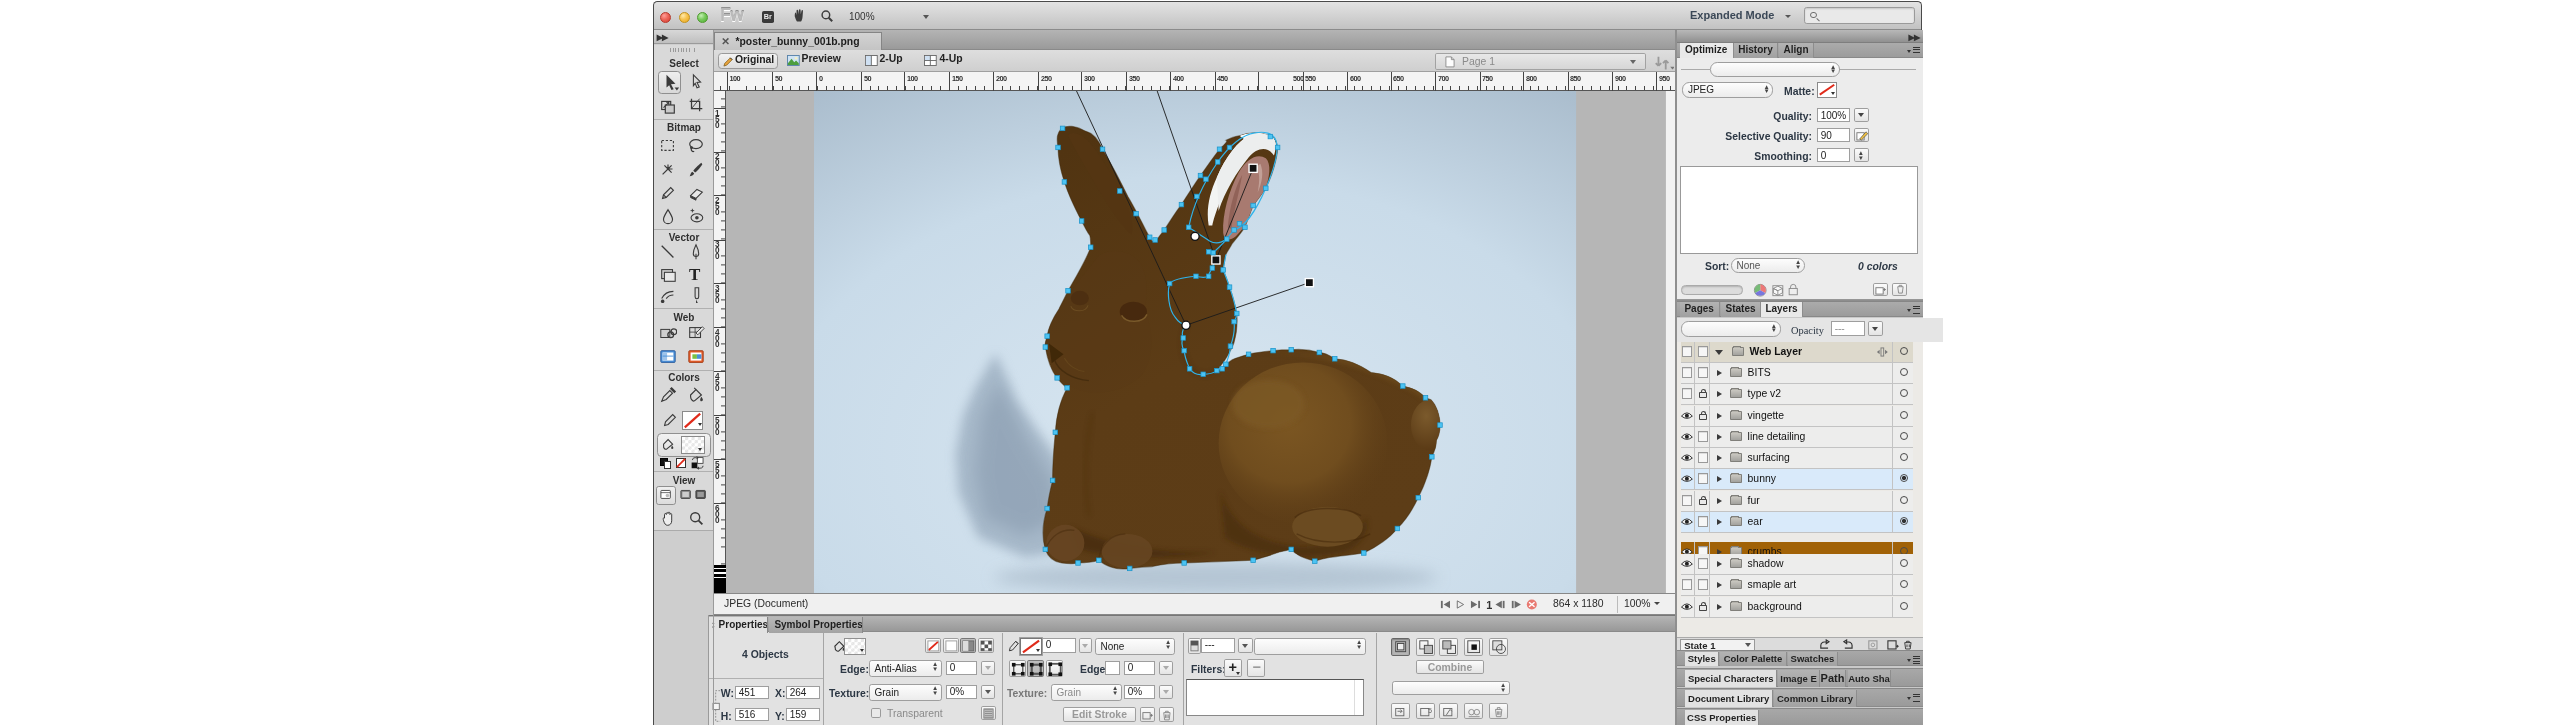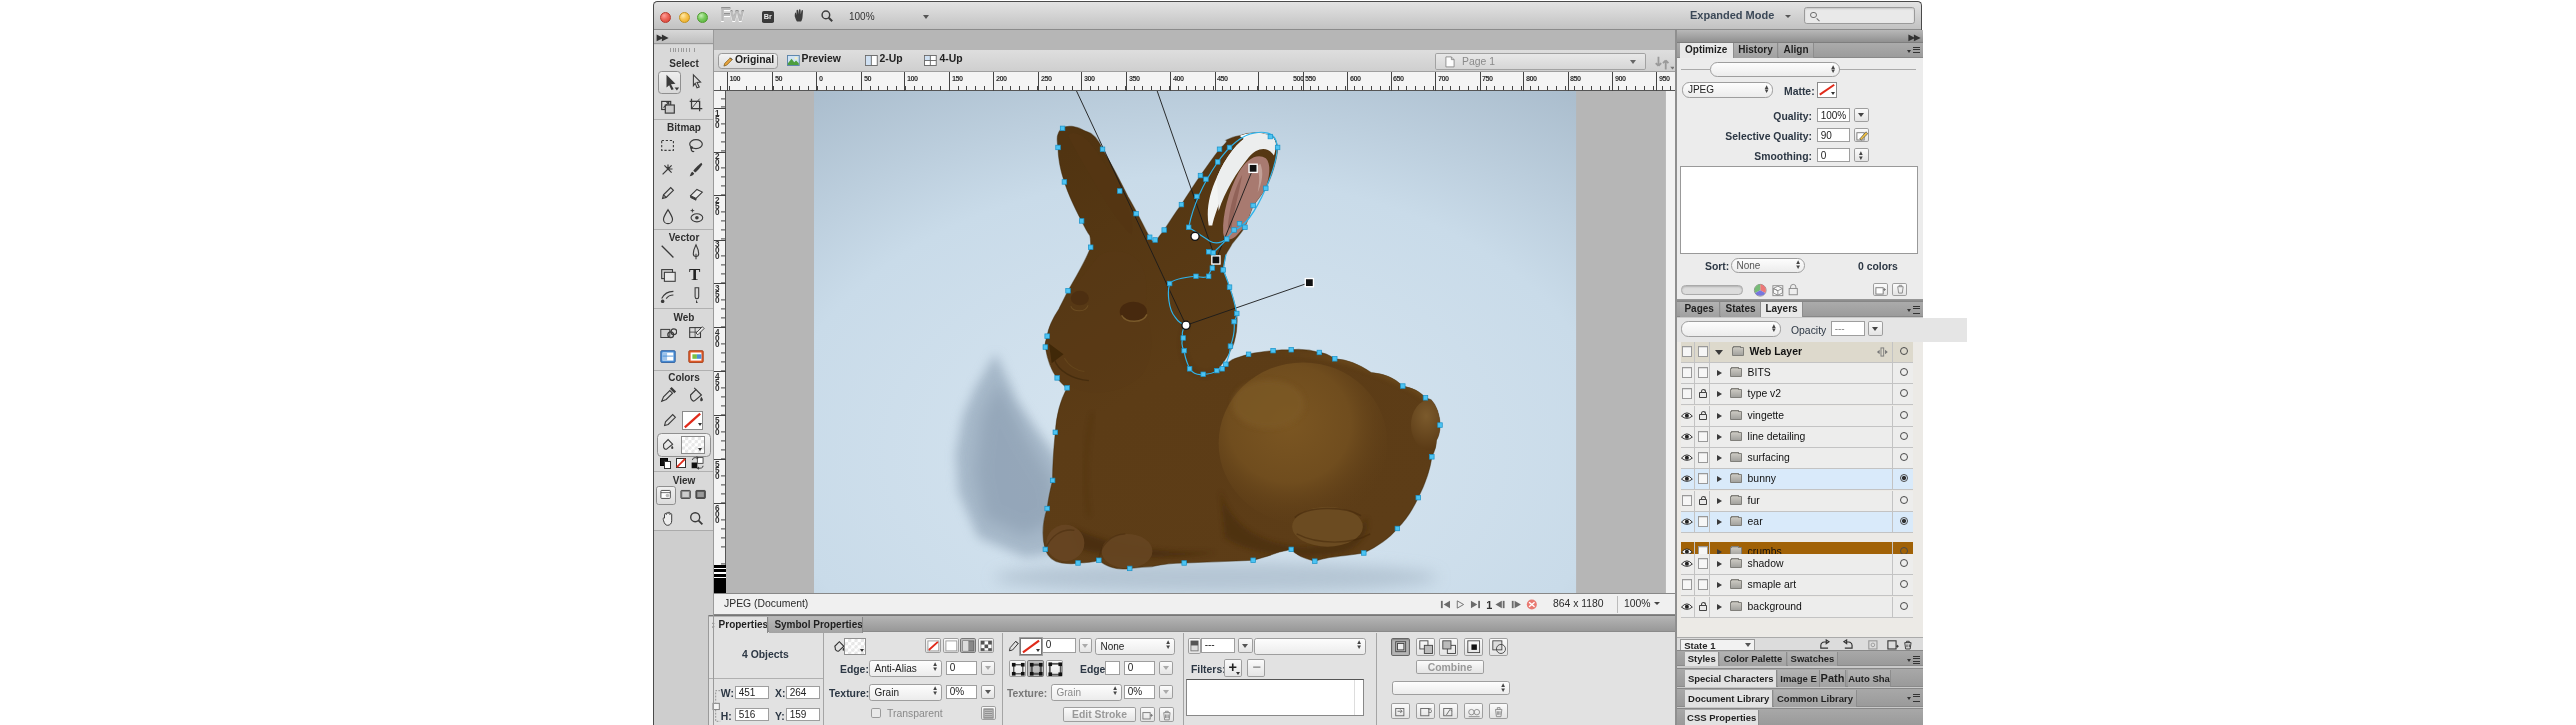--- a/index.html
+++ b/index.html
@@ -271,20 +271,23 @@
           <svg class="abs" style="left:6.3px;top:465px" width="18" height="18" viewBox="0 0 20 20">
             <path d="M5 9 L5 5 C5 3.5 7 3.5 7 5 L7 4 C7 2.5 9 2.5 9 4 L9 3.5 C9 2 11 2 11 3.5 L11 5 C11 3.5 13 3.5 13 5 L13 12 C13 15 11 17 8.5 17 C6 17 5 15 4 12 C3 9 4 8 5 9 Z" fill="#eee" stroke="#3a3a3a" stroke-width="1.1"></path>
           </svg>
           <svg class="abs" style="left:34px;top:465px" width="18" height="18" viewBox="0 0 20 20">
             <circle cx="8" cy="8" r="5" fill="none" stroke="#3a3a3a" stroke-width="1.5"></circle>
             <line x1="11.5" y1="11.5" x2="16" y2="16" stroke="#3a3a3a" stroke-width="2"></line>
           </svg>
         </div>
   </div>
   <div id="docarea">
+    <div id="tabbar">
+          <div id="doctab"><span style="color:#555;margin:0 5.4px 0 6.3px;">✕</span>*poster_bunny_001b.png</div>
+        </div>
     <div id="viewbar">
       <div class="vbtn" id="origbtn"><svg style="position:absolute;left:4.5px;top:2.7px" width="11" height="11" viewBox="0 0 12 12">
               <path d="M1 11 L2 8 L8 2 L10 4 L4 10 Z" fill="#e8a33d" stroke="#7a5a1a" stroke-width="0.8"></path>
               <path d="M8 2 L10 4" stroke="#333" stroke-width="1"></path>
             </svg><span style="margin-left:16.3px;">Original</span></div>
       <div class="vbtn" style="left:73px;"><svg style="position:absolute;left:0px;top:2.7px" width="12.7" height="11" viewBox="0 0 14 12">
               <rect x="0.5" y="0.5" width="13" height="11" fill="#cfe3f5" stroke="#5580a8"></rect>
               <path d="M1 9 L5 4 L8 8 L10 6 L13 9 L13 11 L1 11 Z" fill="#4d9e3f"></path>
               <circle cx="10" cy="3.5" r="1.5" fill="#f5f0c0"></circle>
             </svg><span style="margin-left:14.5px;">Preview</span></div>
@@ -908,21 +911,21 @@
             </svg>
           </div>
           <div class="plabel" style="right:111px;top:93px;">Smoothing:</div>
           <div class="pbox" style="left:140px;top:90px;width:33px;height:14.5px;line-height:13.6px;">0</div>
           <div class="pbtn" style="left:177px;top:90px;width:14.5px;height:14.5px;">
             <span style="position:absolute;left:2.7px;top:0.9px;font-size:6.3px;color:#444;line-height:5.4px;">▲<br>▼</span>
           </div>
           <div class="abs" style="left:2.7px;top:108px;width:238px;height:88px;background:#fff;border:0.9px solid #999;"></div>
           <div class="plabel" style="left:28px;top:203px;">Sort:</div>
           <div class="pcombo" style="left:54px;top:200px;width:74px;height:15.4px;line-height:14.5px;color:#555;border-radius:7.3px;">None<span class="stepper">▲<br>▼</span></div>
-          <div class="plabel" style="left:181px;top:203px;">0 colors</div>
+          <div class="plabel" style="left:181px;top:203px;font-style:italic;">0 colors</div>
           <div class="abs" style="left:3.6px;top:227px;width:62px;height:10px;background:#dcdcdc;border:0.9px solid #aaa;border-radius:4.5px;box-shadow:inset 0 0.9px 1.8px rgba(0,0,0,.2);"></div>
           <svg class="abs" style="left:76px;top:225px" width="47" height="15.4" viewBox="0 0 52 17">
             <circle cx="8" cy="8" r="6.5" fill="#eee" stroke="#888"></circle>
             <path d="M8 1.5 A6.5 6.5 0 0 1 13.5 11 L8 8 Z" fill="#e77"></path>
             <path d="M8 1.5 A6.5 6.5 0 0 0 2.5 11 L8 8 Z" fill="#7b7"></path>
             <path d="M2.5 11 A6.5 6.5 0 0 0 13.5 11 L8 8 Z" fill="#77d"></path>
             <rect x="22" y="3" width="11" height="11" fill="#f8f8f8" stroke="#888"></rect>
             <path d="M22.5 6 l5 -2.5 5 2.5 -5 2.5 Z M22.5 6 l0 5 5 2.5 0 -5 Z M32.5 6 l0 5 -5 2.5" fill="none" stroke="#888"></path>
             <rect x="40" y="6" width="9" height="7" fill="#eee" stroke="#888"></rect>
             <path d="M41.5 6 l0 -1.5 a2.5 2.5 0 0 1 6 0 l0 1.5" fill="none" stroke="#888"></path>
@@ -939,21 +942,21 @@
             </svg>
           </div>
         </div>
         <div class="abs" style="left:0;top:269px;width:246px;height:2.7px;background:linear-gradient(#9a9a9a,#828282);"></div>
         <div class="ptabrow" style="top:272px;">
           <div class="rtab" style="left:2.7px;width:40px;">Pages</div>
           <div class="rtab" style="left:44px;width:40px;">States</div>
           <div class="rtab sel" style="left:84px;width:42px;">Layers</div>
           <div class="pmenu"></div>
         </div>
-        <div class="abs" style="left:0;top:288px;width:290px;height:24.5px;background:#e5e5e5;">
+        <div class="abs" style="left:0;top:288px;width:266px;height:24.5px;background:#e5e5e5;font-family:Liberation Serif, serif;">
           <div class="pcombo" style="left:3.6px;top:3.6px;width:100px;height:15.4px;border-radius:7.3px;">
             <span class="stepper">▲<br>▼</span>
           </div>
           <div class="plabel" style="left:114px;top:7.3px;font-weight:normal;font-size:10.4px;">Opacity</div>
           <div class="pbox" style="left:154px;top:3.6px;width:34px;height:14.5px;line-height:13.6px;color:#888;">---</div>
           <div class="pbtn" style="left:191px;top:3.6px;width:14.5px;height:14.5px;">
             <span style="position:absolute;left:3.2px;top:4.5px;width:0;height:0;border-left:3.6px solid transparent;border-right:3.6px solid transparent;border-top:4.5px solid #444;"></span>
           </div>
         </div>
         <div class="abs" style="left:0;top:312px;width:246px;height:295px;background:#eceae6;">

